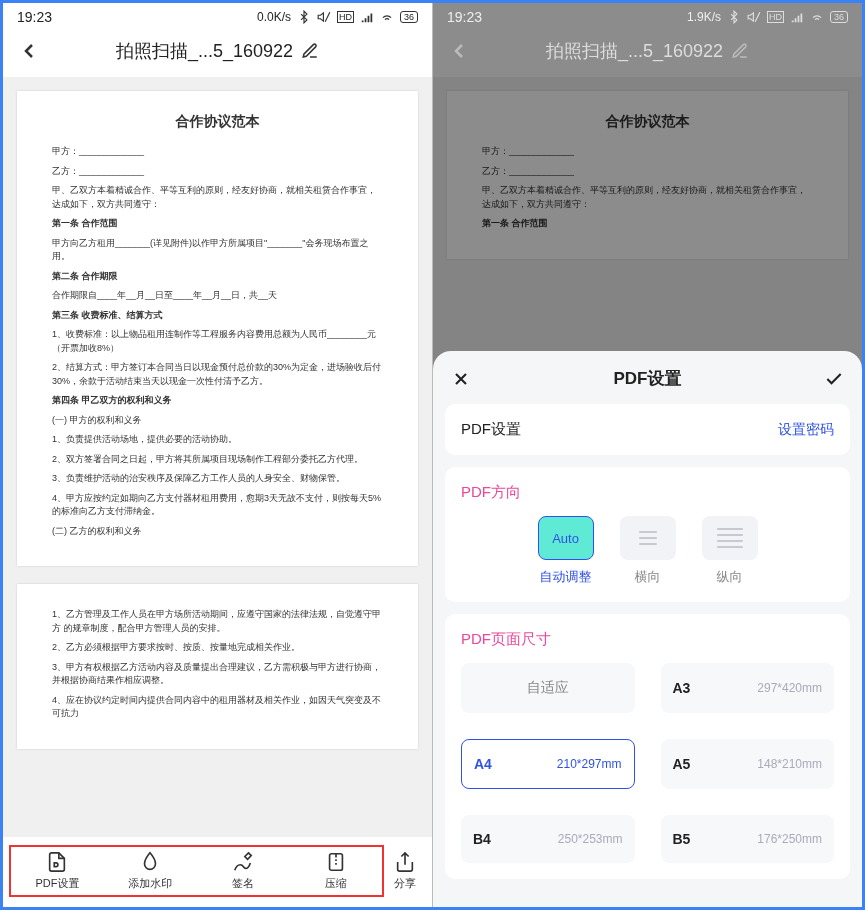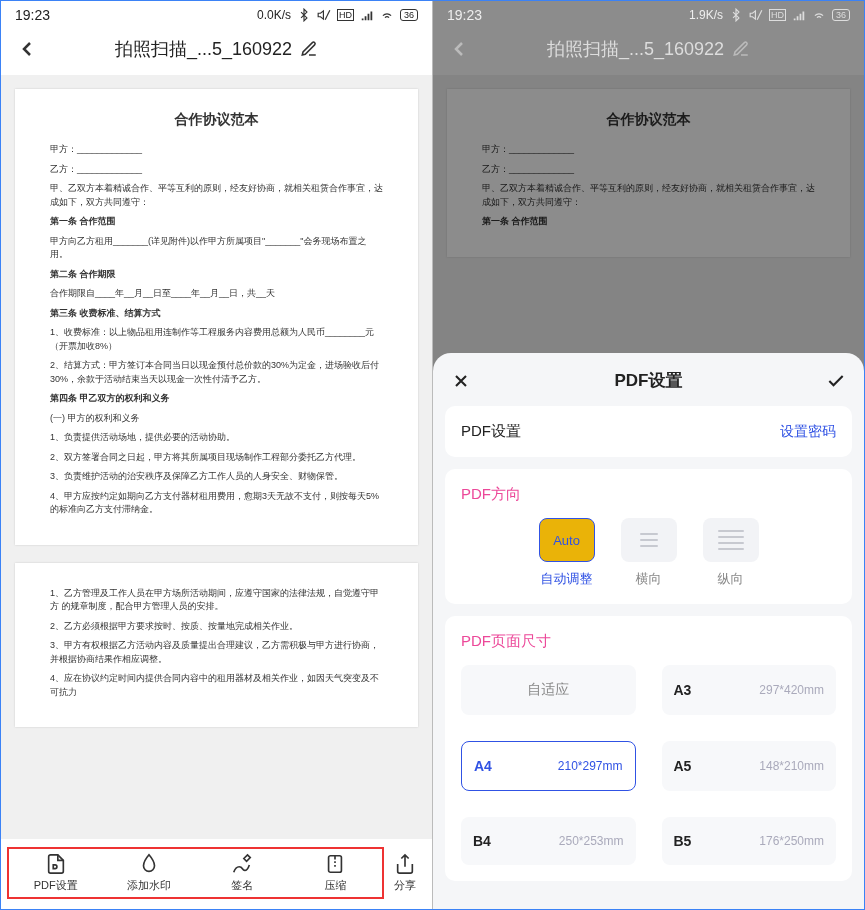--- a/index.html
+++ b/index.html
@@ -1,17 +1,17 @@
 <!DOCTYPE html>
 <html><head>
 <meta charset="utf-8">
 <style>
   * { margin: 0; padding: 0; box-sizing: border-box; font-family: -apple-system, "PingFang SC", "Microsoft YaHei", sans-serif; }
   body { background: #e8e8e8; }
-  .container { display: flex; width: 865px; height: 910px; border: 1px solid #3b82f6; justify-content: center; }
+  .container { display: flex; width: 865px; height: 910px; border: 3px solid #3b82f6; justify-content: center; }
   .phone { flex: 1; display: flex; flex-direction: column; background: #fff; position: relative; overflow: hidden; }
   .phone + .phone { border-left: 1px solid #bbb; }
 
   
   .status-bar { display: flex; justify-content: space-between; align-items: center; padding: 6px 14px 4px; font-size: 14px; color: #222; }
   .status-right { display: flex; align-items: center; gap: 6px; font-size: 12px; }
   .status-right svg { width: 14px; height: 14px; }
   .batt { display: inline-flex; align-items: center; gap: 2px; }
 
   
@@ -46,21 +46,21 @@
 
   .card { background: #fff; border-radius: 10px; padding: 16px 16px; margin-bottom: 12px; }
   .card-row { display: flex; justify-content: space-between; align-items: center; font-size: 15px; }
   .card-label { color: #222; font-weight: 500; }
   .link { color: #3052e4; font-size: 14px; }
   .card-title { font-size: 15px; font-weight: 500; color: #ec4899; margin-bottom: 14px; }
 
   .orient-row { display: flex; gap: 26px; justify-content: center; }
   .orient { display: flex; flex-direction: column; align-items: center; gap: 8px; font-size: 13px; color: #888; }
   .orient-box { width: 56px; height: 44px; border-radius: 8px; background: #f2f3f6; display: flex; align-items: center; justify-content: center; font-size: 13px; color: #888; }
-  .orient.sel .orient-box { border: 1.5px solid #3052e4; color: #3052e4; background: #eab308; }
+  .orient.sel .orient-box { border: 1.5px solid #3052e4; color: #3052e4; background: #5eead4; }
   .orient.sel { color: #3052e4; }
   .lines { display: flex; flex-direction: column; gap: 4px; }
   .lines span { display: block; width: 26px; height: 2px; background: #c7c9d0; border-radius: 1px; }
   .lines.h span { width: 18px; }
   .lines.v { flex-direction: column; }
 
   .size-grid { display: grid; grid-template-columns: 1fr 1fr; gap: 26px; }
   .size-cell { background: #f7f8fa; border-radius: 8px; padding: 16px 12px; display: flex; align-items: center; justify-content: space-between; font-size: 14px; }
   .size-cell.full { grid-column: 1 / 2; justify-content: center; color: #888; }
   .size-cell .nm { font-weight: 700; color: #222; }
@@ -126,20 +126,21 @@
         <p>合作期限自____年__月__日至____年__月__日，共__天</p>
         <p class="bold">第三条  收费标准、结算方式</p>
         <p>1、收费标准：以上物品租用连制作等工程服务内容费用总额为人民币________元（开票加收8%）</p>
         <p>2、结算方式：甲方签订本合同当日以现金预付总价款的30%为定金，进场验收后付30%，余款于活动结束当天以现金一次性付清予乙方。</p>
         <p class="bold">第四条  甲乙双方的权利和义务</p>
         <p>(一) 甲方的权利和义务</p>
         <p>1、负责提供活动场地，提供必要的活动协助。</p>
         <p>2、双方签署合同之日起，甲方将其所属项目现场制作工程部分委托乙方代理。</p>
         <p>3、负责维护活动的治安秩序及保障乙方工作人员的人身安全、财物保管。</p>
         <p>4、甲方应按约定如期向乙方支付器材租用费用，愈期3天无故不支付，则按每天5%的标准向乙方支付滞纳金。</p>
+        <p>(二) 乙方的权利和义务</p>
       </div>
       <div class="page page2">
         <p>1、乙方管理及工作人员在甲方场所活动期间，应遵守国家的法律法规，自觉遵守甲方 的规章制度，配合甲方管理人员的安排。</p>
         <p>2、乙方必须根据甲方要求按时、按质、按量地完成相关作业。</p>
         <p>3、甲方有权根据乙方活动内容及质量提出合理建议，乙方需积极与甲方进行协商，并根据协商结果作相应调整。</p>
         <p>4、应在协议约定时间内提供合同内容中的租用器材及相关作业，如因天气突变及不可抗力</p>
       </div>
     </div>
 
     <div class="bottom">

